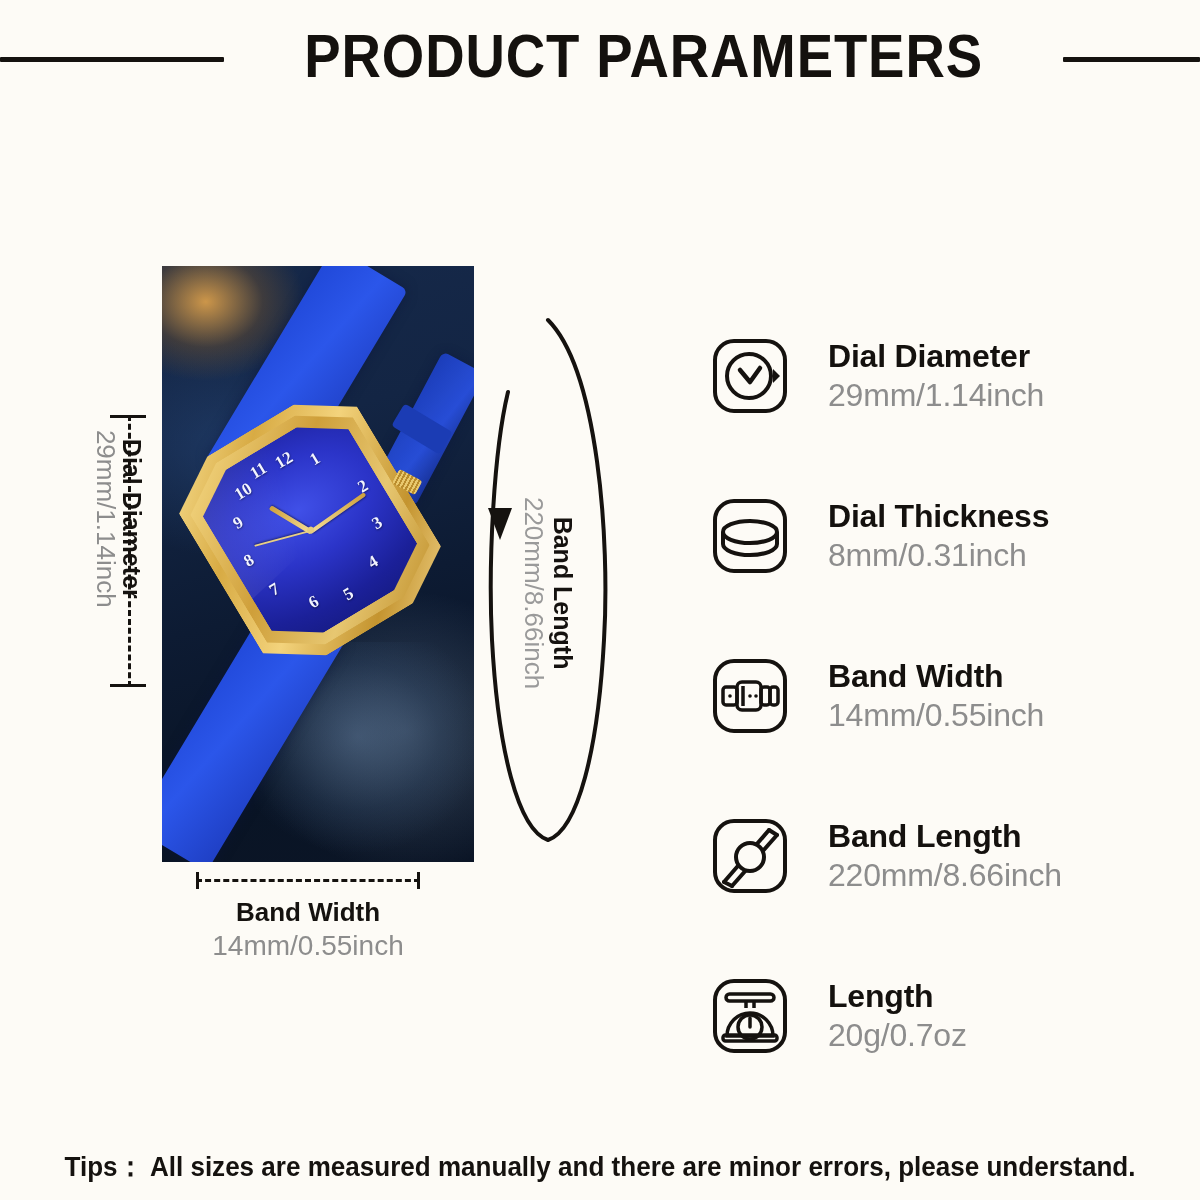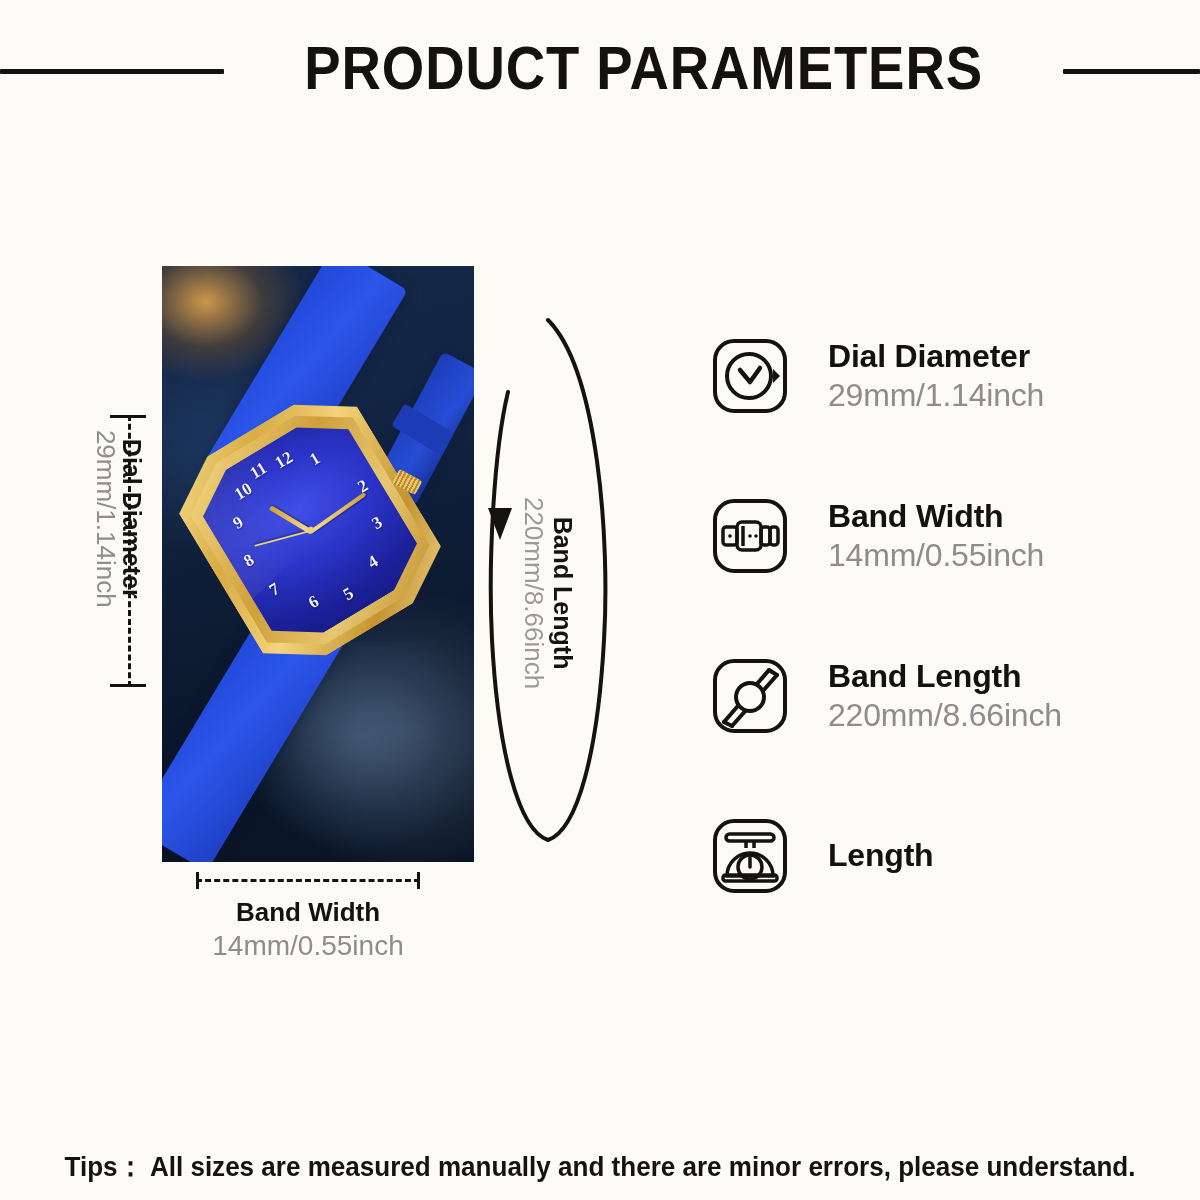--- a/index.html
+++ b/index.html
@@ -11,21 +11,21 @@
     height: 1200px;
     background: #fdfbf6;
     font-family: "Liberation Sans", sans-serif;
     overflow: hidden;
     position: relative;
   }
 
   
   #header {
     position: absolute;
-    top: 16px;
+    top: 4px;
     left: 0;
     width: 1200px;
     height: 110px;
     display: flex;
     align-items: center;
     justify-content: center;
     gap: 34px;
   }
   .rule {
     height: 5px;
@@ -458,20 +458,33 @@
         <circle cx="39" cy="40" r="22" fill="none" stroke="#15120f" stroke-width="4"></circle>
         <path d="M30 34 L40 46 L50 32" fill="none" stroke="#15120f" stroke-width="4.5" stroke-linecap="round" stroke-linejoin="round"></path>
       </svg>
     </div>
     <div class="spec-text">
       <div class="spec-label">Dial Diameter</div>
       <div class="spec-value">29mm/1.14inch</div>
     </div>
   </div>
 
+  <div class="spec-row">
+    <div class="spec-icon">
+      <svg width="80" height="80" viewBox="0 0 80 80">
+        <rect x="5" y="5" width="70" height="70" rx="19" ry="19" fill="none" stroke="#15120f" stroke-width="4"></rect>
+        <ellipse cx="40" cy="36" rx="27" ry="11" fill="none" stroke="#15120f" stroke-width="4"></ellipse>
+        <path d="M13 36 L13 48 A27 11 0 0 0 67 48 L67 36" fill="none" stroke="#15120f" stroke-width="4"></path>
+      </svg>
+    </div>
+    <div class="spec-text">
+      <div class="spec-label">Dial Thickness</div>
+      <div class="spec-value">8mm/0.31inch</div>
+    </div>
+  </div>
 
   <div class="spec-row">
     <div class="spec-icon">
       <svg width="80" height="80" viewBox="0 0 80 80">
         <rect x="5" y="5" width="70" height="70" rx="19" ry="19" fill="none" stroke="#15120f" stroke-width="4"></rect>
         <rect x="13" y="31" width="14" height="18" rx="3" fill="none" stroke="#15120f" stroke-width="3.5"></rect>
         <rect x="27" y="26" width="24" height="28" rx="5" fill="none" stroke="#15120f" stroke-width="3.5"></rect>
         <rect x="51" y="31" width="9" height="18" rx="3" fill="none" stroke="#15120f" stroke-width="3.5"></rect>
         <rect x="60" y="31" width="8" height="18" rx="3" fill="none" stroke="#15120f" stroke-width="3.5"></rect>
         <line x1="33" y1="30" x2="33" y2="50" stroke="#15120f" stroke-width="3.5"></line>
@@ -510,18 +523,19 @@
         <rect x="16" y="18" width="48" height="7" rx="3.5" fill="none" stroke="#15120f" stroke-width="3.5"></rect>
         <path d="M36 25 L36 32 M44 25 L44 32" stroke="#15120f" stroke-width="3.5"></path>
         <path d="M17 60 A23 23 0 0 1 63 60 Z" fill="none" stroke="#15120f" stroke-width="3.5"></path>
         <rect x="13" y="59" width="54" height="6" rx="2.5" fill="none" stroke="#15120f" stroke-width="3.5"></rect>
         <circle cx="40" cy="51" r="12" fill="none" stroke="#15120f" stroke-width="3.5"></circle>
         <line x1="40" y1="51" x2="40" y2="42" stroke="#15120f" stroke-width="3.5" stroke-linecap="round"></line>
       </svg>
     </div>
     <div class="spec-text">
       <div class="spec-label">Length</div>
+      <div class="spec-value">20g/0.7oz</div>
     </div>
   </div>
 
 </div>
 
 <div id="footer-tips">Tips： All sizes are measured manually and there are minor errors, please understand.</div>
 
 </body></html>

